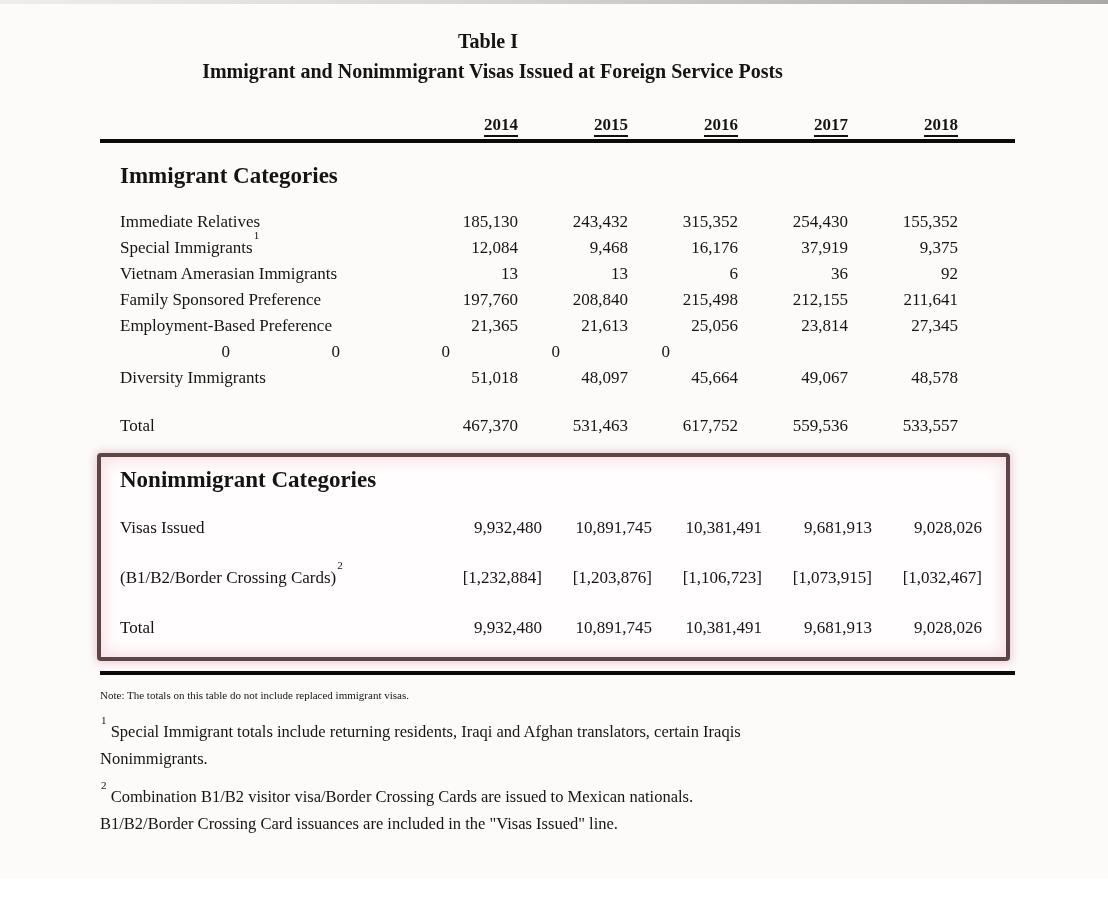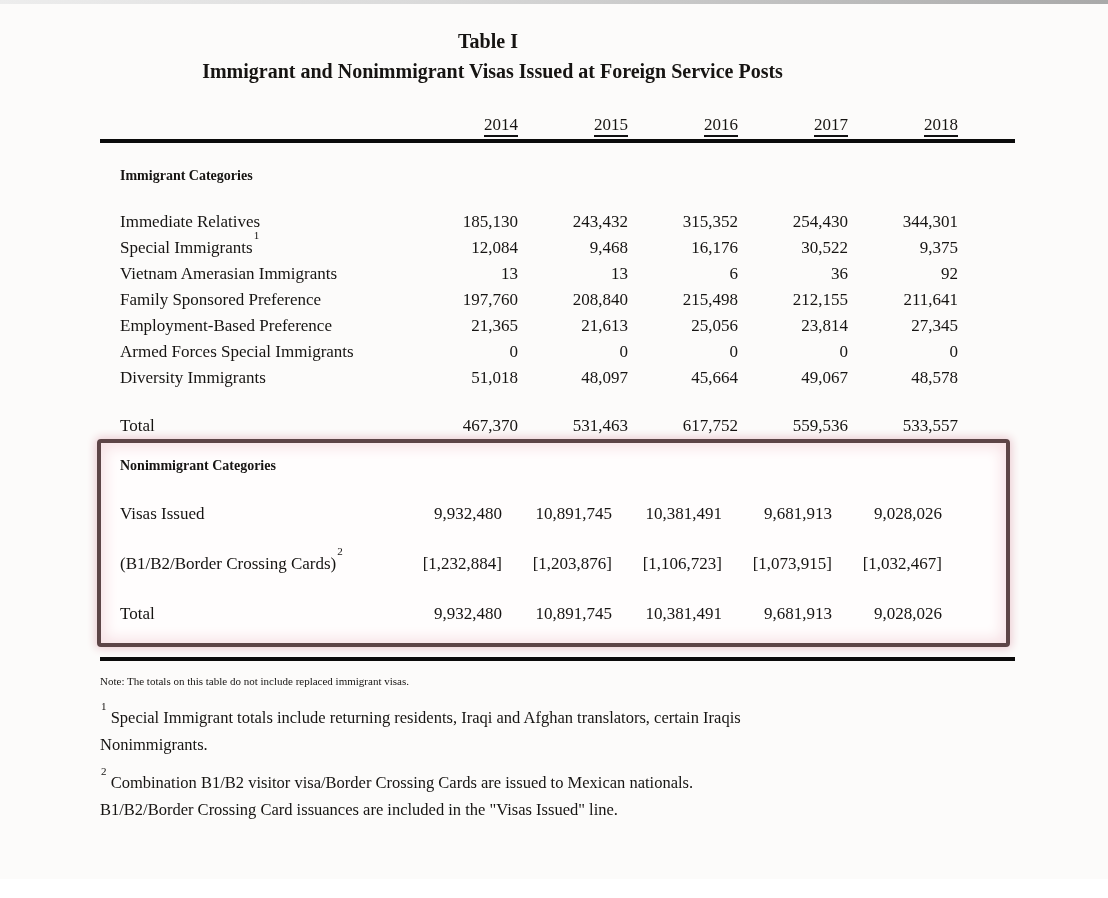--- a/index.html
+++ b/index.html
@@ -8,38 +8,38 @@
     background:#fcfbfa;color:#161412;
     font-family:"Liberation Serif","DejaVu Serif",serif;
   }
   .top-strip{height:4px;background:linear-gradient(to right,#ededed 0%,#d9d9d9 40%,#a9a9a9 100%);}
   .titles{width:976px;text-align:center;font-weight:bold;}
   .table-label{font-size:20px;line-height:22px;margin-top:26px;}
   .doc-title{font-size:20px;line-height:22px;margin-top:8px;padding-left:9px;}
   .doc-subtitle{font-size:19px;line-height:22px;margin-top:7px;white-space:pre-wrap;}
   .table-area{margin-left:100px;width:915px;}
   .year-row{display:flex;margin-top:33px;padding-left:20px;padding-right:57px;
-    font-weight:normal;font-size:17px;line-height:20px;}
+    font-weight:bold;font-size:17px;line-height:20px;}
   .row-label{flex:1;}
   .cell{width:110px;text-align:right;white-space:nowrap;}
   .year-underline{border-bottom:2px solid #111;padding-bottom:1px;}
   .thick-rule{height:4px;background:#0b0b0b;margin-top:4px;}
-  .section-label{font-weight:bold;font-size:14px;line-height:22px;padding-left:20px;margin-top:22px;}
+  .section-label{font-weight:bold;font-size:23px;line-height:22px;padding-left:20px;margin-top:22px;}
   .rows{margin-top:22px;font-size:17px;}
   .data-row{display:flex;padding-left:20px;padding-right:57px;line-height:26px;}
   .total-row{font-weight:normal;margin-top:22px;}
   sup{font-size:11px;line-height:0;position:relative;top:-7px;margin-left:1px;}
   .highlight-box{
-    box-sizing:border-box;margin-left:-3px;width:913px;
+    box-sizing:border-box;margin-top:14px;margin-left:-3px;width:913px;
     border:4px solid #5d4547;border-radius:4px;background:#fffdfd;
     box-shadow:0 0 9px 2px #eccdd3, inset 0 0 14px 4px #f7e1e5;
     padding-bottom:16px;font-size:17px;
   }
   .highlight-box .section-label{padding-left:19px;margin-top:12px;}
-  .highlight-box .data-row{padding-left:19px;padding-right:64px;}
+  .highlight-box .data-row{padding-left:19px;padding-right:24px;}
   .highlight-box .data-row{margin-top:24px;}
   .highlight-box .total-row{margin-top:24px;}
   .bottom-rule{margin-top:10px;}
   .note{margin-left:100px;margin-top:9px;font-size:11px;line-height:23px;}
   .footnote{margin-left:100px;margin-top:11px;font-size:16.5px;line-height:27px;}
   .fn-line{white-space:nowrap;}
 </style>
 </head>
 <body>
 
@@ -63,28 +63,28 @@
     <div class="thick-rule"></div>
 
     <div class="section-label">Immigrant Categories</div>
     <div class="rows" id="immigrant-rows">
         <div class="data-row">
           <span class="row-label">Immediate Relatives</span>
           <span class="cell">185,130</span>
           <span class="cell">243,432</span>
           <span class="cell">315,352</span>
           <span class="cell">254,430</span>
-          <span class="cell">344,301</span>
+          <span class="cell">155,352</span>
         </div>
         <div class="data-row">
           <span class="row-label">Special Immigrants<sup>1</sup></span>
           <span class="cell">12,084</span>
           <span class="cell">9,468</span>
           <span class="cell">16,176</span>
-          <span class="cell">30,522</span>
+          <span class="cell">37,919</span>
           <span class="cell">9,375</span>
         </div>
         <div class="data-row">
           <span class="row-label">Vietnam Amerasian Immigrants</span>
           <span class="cell">13</span>
           <span class="cell">13</span>
           <span class="cell">6</span>
           <span class="cell">36</span>
           <span class="cell">92</span>
         </div>
@@ -98,21 +98,20 @@
         </div>
         <div class="data-row">
           <span class="row-label">Employment-Based Preference</span>
           <span class="cell">21,365</span>
           <span class="cell">21,613</span>
           <span class="cell">25,056</span>
           <span class="cell">23,814</span>
           <span class="cell">27,345</span>
         </div>
         <div class="data-row">
-          <span class="row-label">Armed Forces Special Immigrants</span>
           <span class="cell">0</span>
           <span class="cell">0</span>
           <span class="cell">0</span>
           <span class="cell">0</span>
           <span class="cell">0</span>
         </div>
         <div class="data-row">
           <span class="row-label">Diversity Immigrants</span>
           <span class="cell">51,018</span>
           <span class="cell">48,097</span>

